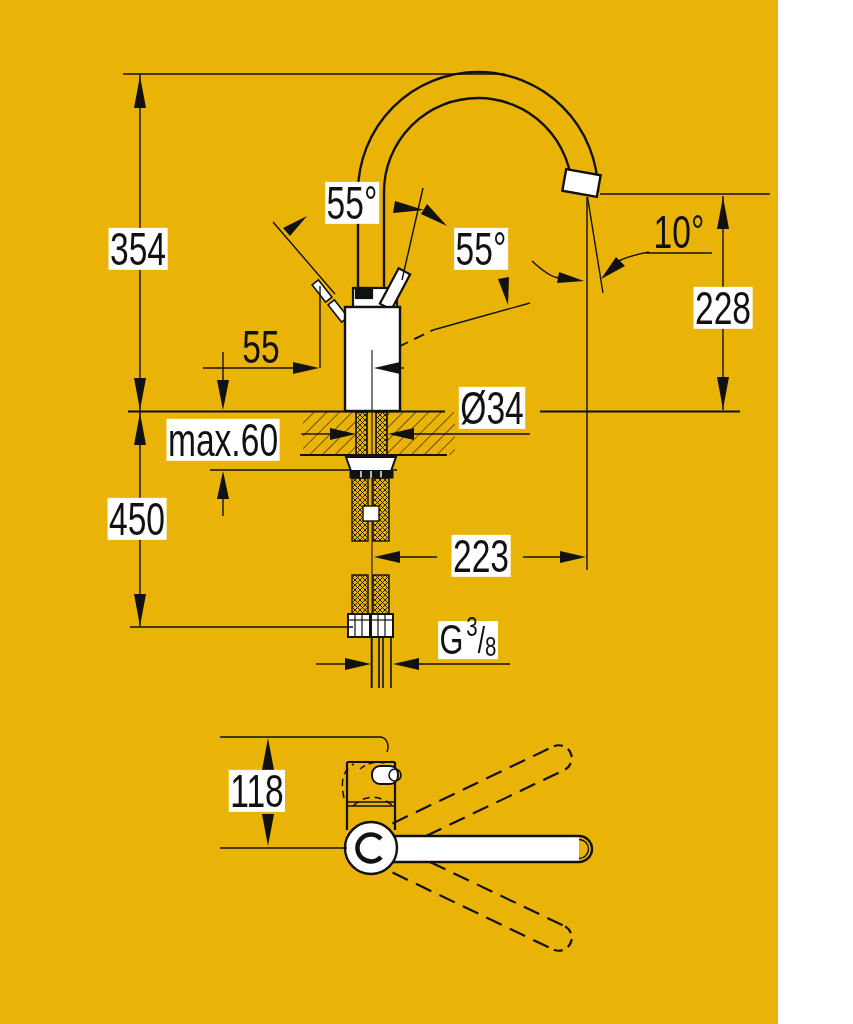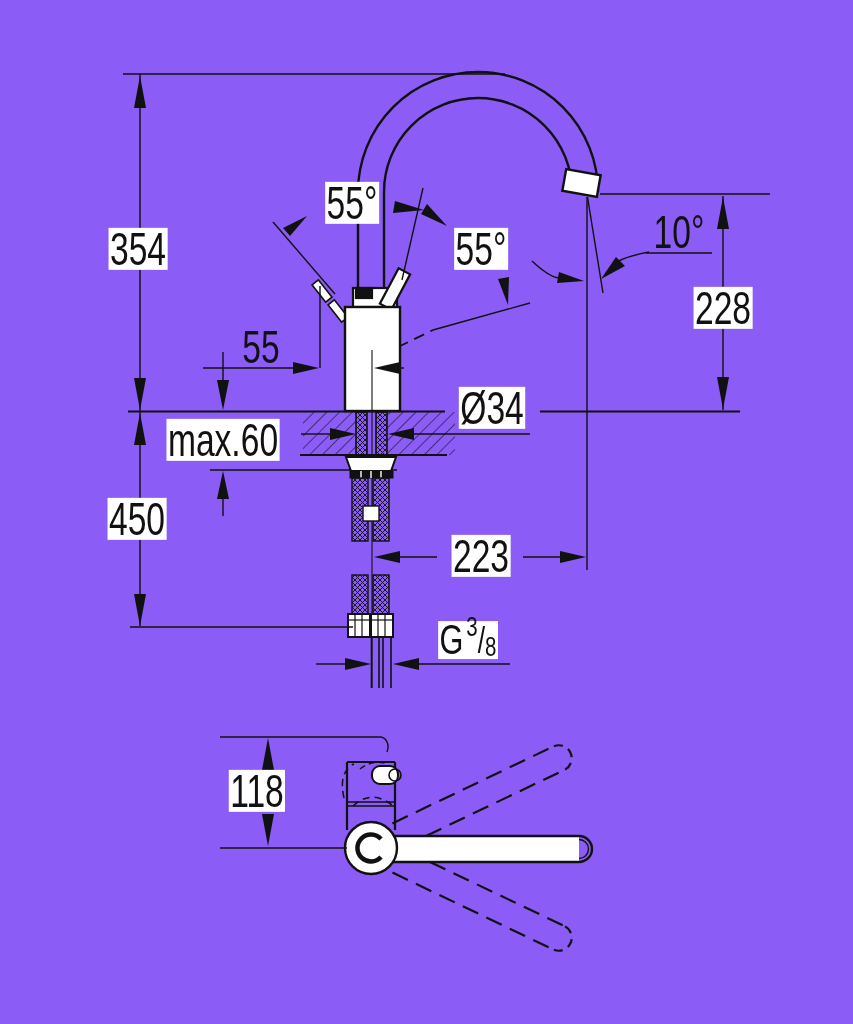--- a/index.html
+++ b/index.html
@@ -1,16 +1,16 @@
 <!DOCTYPE html>
 <html><head>
 <meta charset="utf-8">
 <style>
   html,body{margin:0;padding:0;background:#fff;}
-  .canvas{position:relative;width:853px;height:1024px;background:#8b5cf6;overflow:hidden;
+  .canvas{position:relative;width:778px;height:1024px;background:#eab308;overflow:hidden;
           font-family:"Liberation Sans",sans-serif;color:#111;}
   svg{position:absolute;left:0;top:0;}
   .lbl{position:absolute;transform:translate(-50%,-50%) scaleX(0.73);
        font-size:46px;line-height:0.92;white-space:nowrap;background:#fff;
        padding:0 2px;color:#111;}
   .lbl.nobg{background:transparent;}
   .g38{display:flex;align-items:flex-start;background:#fff;}
   .g38 .gpre{font-size:42px;line-height:0.9;}
   .g38 .gsup{font-size:28px;line-height:1;position:relative;top:-8px;margin-left:4px;}
   .g38 .gsl{font-size:36px;line-height:1;position:relative;top:2px;}

